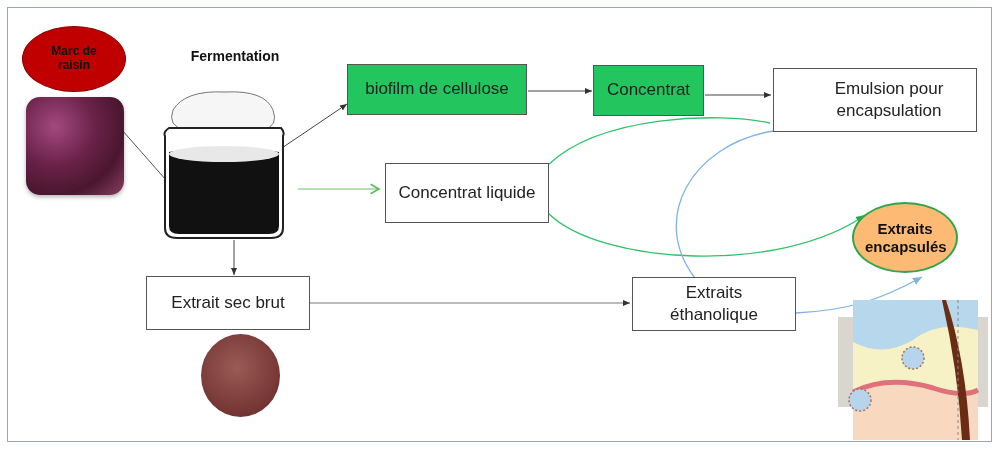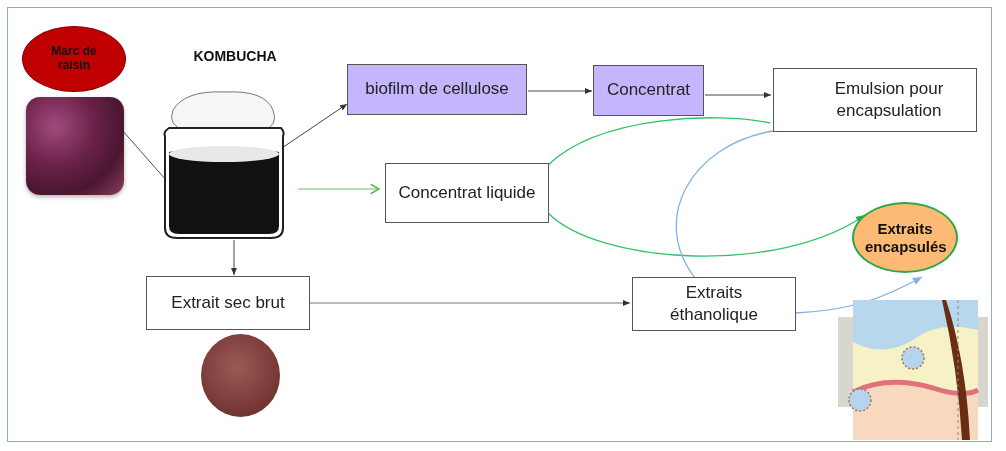--- a/index.html
+++ b/index.html
@@ -1,20 +1,20 @@
 <!DOCTYPE html>
 <html><head>
 <meta charset="utf-8">
 <style>
   html, body { margin:0; padding:0; background:#ffffff; }
   body { width:1006px; height:451px; position:relative; overflow:hidden; font-family:"Liberation Sans", sans-serif; }
   .frame { position:absolute; left:7px; top:7px; width:985px; height:435px; border:1.5px solid #8eaacb; box-sizing:border-box; }
   svg.lines { position:absolute; left:0; top:0; }
   .box { position:absolute; border:1.5px solid #555; box-sizing:border-box; display:flex; align-items:center; justify-content:center; text-align:center; color:#222; font-size:17px; line-height:1.3; background:#fff; }
-  .box.gray { background:#c4b5fd; }
+  .box.gray { background:#22c55e; }
   .ellipse { position:absolute; border-radius:50%; display:flex; align-items:center; justify-content:center; text-align:center; font-weight:bold; box-sizing:border-box; line-height:1.15; }
   .label-bold { position:absolute; font-weight:bold; text-align:center; color:#111; font-size:14px; line-height:1.25; }
 </style>
 </head>
 <body>
 
 <div class="frame"></div>
 
 <svg class="lines" width="1006" height="451">
   <defs>
@@ -52,21 +52,21 @@
   <path d="M773,131 C690,145 650,220 695,278" fill="none" stroke="#7fb2e5" stroke-width="1.3"></path>
   <path d="M796,313 C850,310 880,300 922,277" fill="none" stroke="#7fb2e5" stroke-width="1.3" marker-end="url(#ahb)"></path>
 </svg>
 
 <div class="ellipse" style="left:22px;top:26px;width:104px;height:66px;background:#c00000;border:1.5px solid #8b0000;color:#111;font-size:12px;">
   <span style="width:70px;">Marc de raisin</span>
 </div>
 <div style="position:absolute;left:26px;top:97px;width:98px;height:98px;border-radius:14px;background:radial-gradient(circle at 30% 30%,#a24a7e,#6b2249 40%,#4a1630 70%,#8a4060);box-shadow:0 2px 4px rgba(0,0,0,0.3);"></div>
 
 <div class="label-bold" style="left:175px;top:48px;width:120px;">
-  <div>KOMBUCHA</div>
+  <div>Fermentation</div>
 </div>
 
 <svg style="position:absolute;left:155px;top:88px;" width="140" height="152">
   <path d="M18,22 Q30,2 70,4 Q110,2 118,22 Q124,38 108,42 L30,42 Q12,38 18,22 z" fill="#f6f6f6" stroke="#777" stroke-width="1"></path>
   <path d="M10,48 Q8,44 14,40 L126,40 Q130,44 128,48 L128,140 Q128,150 116,150 L22,150 Q10,150 10,140 z" fill="#fff" stroke="#222" stroke-width="2"></path>
   <path d="M14,64 Q70,54 124,64 L124,138 Q124,146 114,146 L24,146 Q14,146 14,138 z" fill="#111"></path>
   <ellipse cx="69" cy="66" rx="55" ry="8" fill="#e8e8e8"></ellipse>
 </svg>
 
 <div class="box gray" style="left:347px;top:64px;width:180px;height:51px;">

